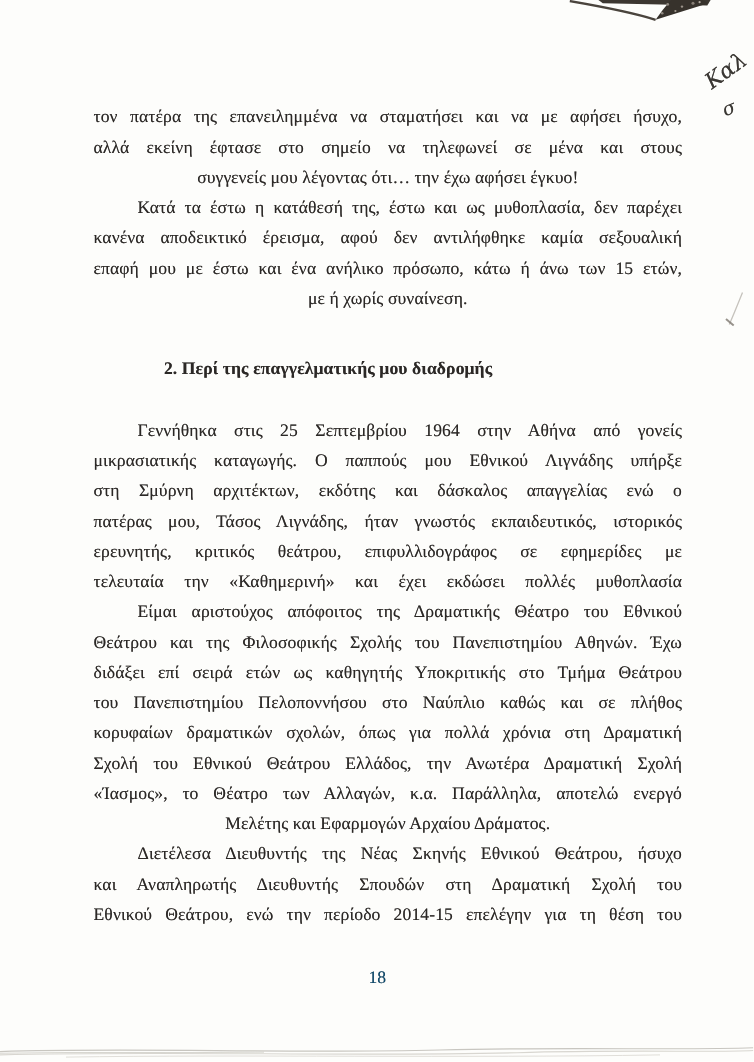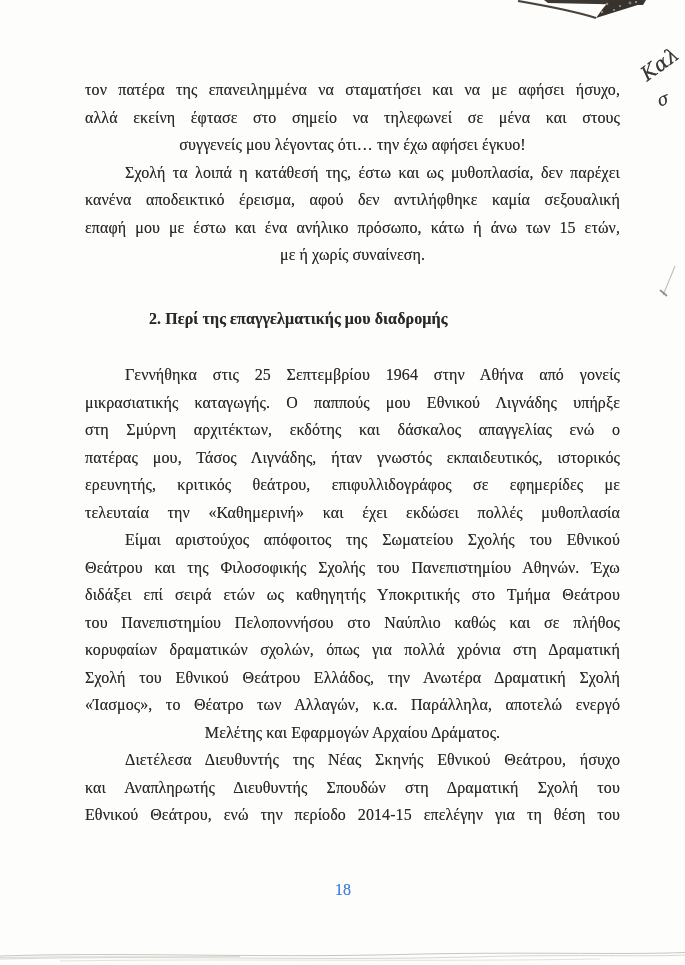--- a/index.html
+++ b/index.html
@@ -10,21 +10,21 @@
   }
   .page {
     position:relative;
     width:685px; height:965px;
     background:#fdfdfb;
     overflow:hidden;
     color:#2b2826;
   }
   .textblock {
     position:absolute;
-    left:85px; top:76px; width:535px;
+    left:85px; top:93px; width:535px;
     font-size:16px;
     line-height:27.5px;
     letter-spacing:0.1px;
     text-shadow:0 0 0.5px rgba(43,40,38,0.55);
   }
   .line { text-align:center; }
   .line.just { text-align:justify; text-align-last:justify; }
   .line.ind { padding-left:40px; }
   .heading {
     font-weight:bold;
@@ -32,21 +32,21 @@
     margin-bottom:29px;
     padding-left:64px;
     line-height:27.5px;
   }
   .heading .htitle { margin-left:4px; }
   .pagenum {
     position:absolute;
     left:85px; top:881px; width:516px;
     text-align:center;
     font-size:16px;
-    color:#3b82f6;
+    color:#0c4a6e;
     text-shadow:0 0 0.5px rgba(43,40,38,0.5);
   }
   .hand {
     position:absolute;
     color:#3a3733;
     font-family:"DejaVu Serif", serif;
     font-style:italic;
     text-shadow:0 0 0.6px rgba(58,55,51,0.6);
   }
   .hand-word {
@@ -90,39 +90,39 @@
     <path d="M4,29 L11,35" stroke="#7d776f" stroke-width="1.8" fill="none" opacity="0.8"></path>
   </svg>
 
   <div class="textblock">
 
     <div>
 
     <div class="line just">τον πατέρα της επανειλημμένα να σταματήσει και να με αφήσει ήσυχο,</div>
         <div class="line just">αλλά εκείνη έφτασε στο σημείο να τηλεφωνεί σε μένα και στους</div>
         <div class="line">συγγενείς μου λέγοντας ότι… την έχω αφήσει έγκυο!</div>
-        <div class="line ind just">Σχολή τα λοιπά η κατάθεσή της, έστω και ως μυθοπλασία, δεν παρέχει</div>
+        <div class="line ind just">Κατά τα έστω η κατάθεσή της, έστω και ως μυθοπλασία, δεν παρέχει</div>
         <div class="line just">κανένα αποδεικτικό έρεισμα, αφού δεν αντιλήφθηκε καμία σεξουαλική</div>
         <div class="line just">επαφή μου με έστω και ένα ανήλικο πρόσωπο, κάτω ή άνω των 15 ετών,</div>
         <div class="line">με ή χωρίς συναίνεση.</div>
       </div>
 
     <div class="heading">
       <span>2.</span><span class="htitle">Περί της επαγγελματικής μου διαδρομής</span>
     </div>
 
     <div>
 
     <div class="line ind just">Γεννήθηκα στις 25 Σεπτεμβρίου 1964 στην Αθήνα από γονείς</div>
         <div class="line just">μικρασιατικής καταγωγής. Ο παππούς μου Εθνικού Λιγνάδης υπήρξε</div>
         <div class="line just">στη Σμύρνη αρχιτέκτων, εκδότης και δάσκαλος απαγγελίας ενώ ο</div>
         <div class="line just">πατέρας μου, Τάσος Λιγνάδης, ήταν γνωστός εκπαιδευτικός, ιστορικός</div>
         <div class="line just">ερευνητής, κριτικός θεάτρου, επιφυλλιδογράφος σε εφημερίδες με</div>
         <div class="line just">τελευταία την «Καθημερινή» και έχει εκδώσει πολλές μυθοπλασία</div>
-        <div class="line ind just">Είμαι αριστούχος απόφοιτος της Σωματείου Σχολής του Εθνικού</div>
+        <div class="line ind just">Είμαι αριστούχος απόφοιτος της Δραματικής Θέατρο του Εθνικού</div>
         <div class="line just">Θεάτρου και της Φιλοσοφικής Σχολής του Πανεπιστημίου Αθηνών. Έχω</div>
         <div class="line just">διδάξει επί σειρά ετών ως καθηγητής Υποκριτικής στο Τμήμα Θεάτρου</div>
         <div class="line just">του Πανεπιστημίου Πελοποννήσου στο Ναύπλιο καθώς και σε πλήθος</div>
         <div class="line just">κορυφαίων δραματικών σχολών, όπως για πολλά χρόνια στη Δραματική</div>
         <div class="line just">Σχολή του Εθνικού Θεάτρου Ελλάδος, την Ανωτέρα Δραματική Σχολή</div>
         <div class="line just">«Ίασμος», το Θέατρο των Αλλαγών, κ.α. Παράλληλα, αποτελώ ενεργό</div>
         <div class="line">Μελέτης και Εφαρμογών Αρχαίου Δράματος.</div>
         <div class="line ind just">Διετέλεσα Διευθυντής της Νέας Σκηνής Εθνικού Θεάτρου, ήσυχο</div>
         <div class="line just">και Αναπληρωτής Διευθυντής Σπουδών στη Δραματική Σχολή του</div>
         <div class="line just">Εθνικού Θεάτρου, ενώ την περίοδο 2014-15 επελέγην για τη θέση του</div>

